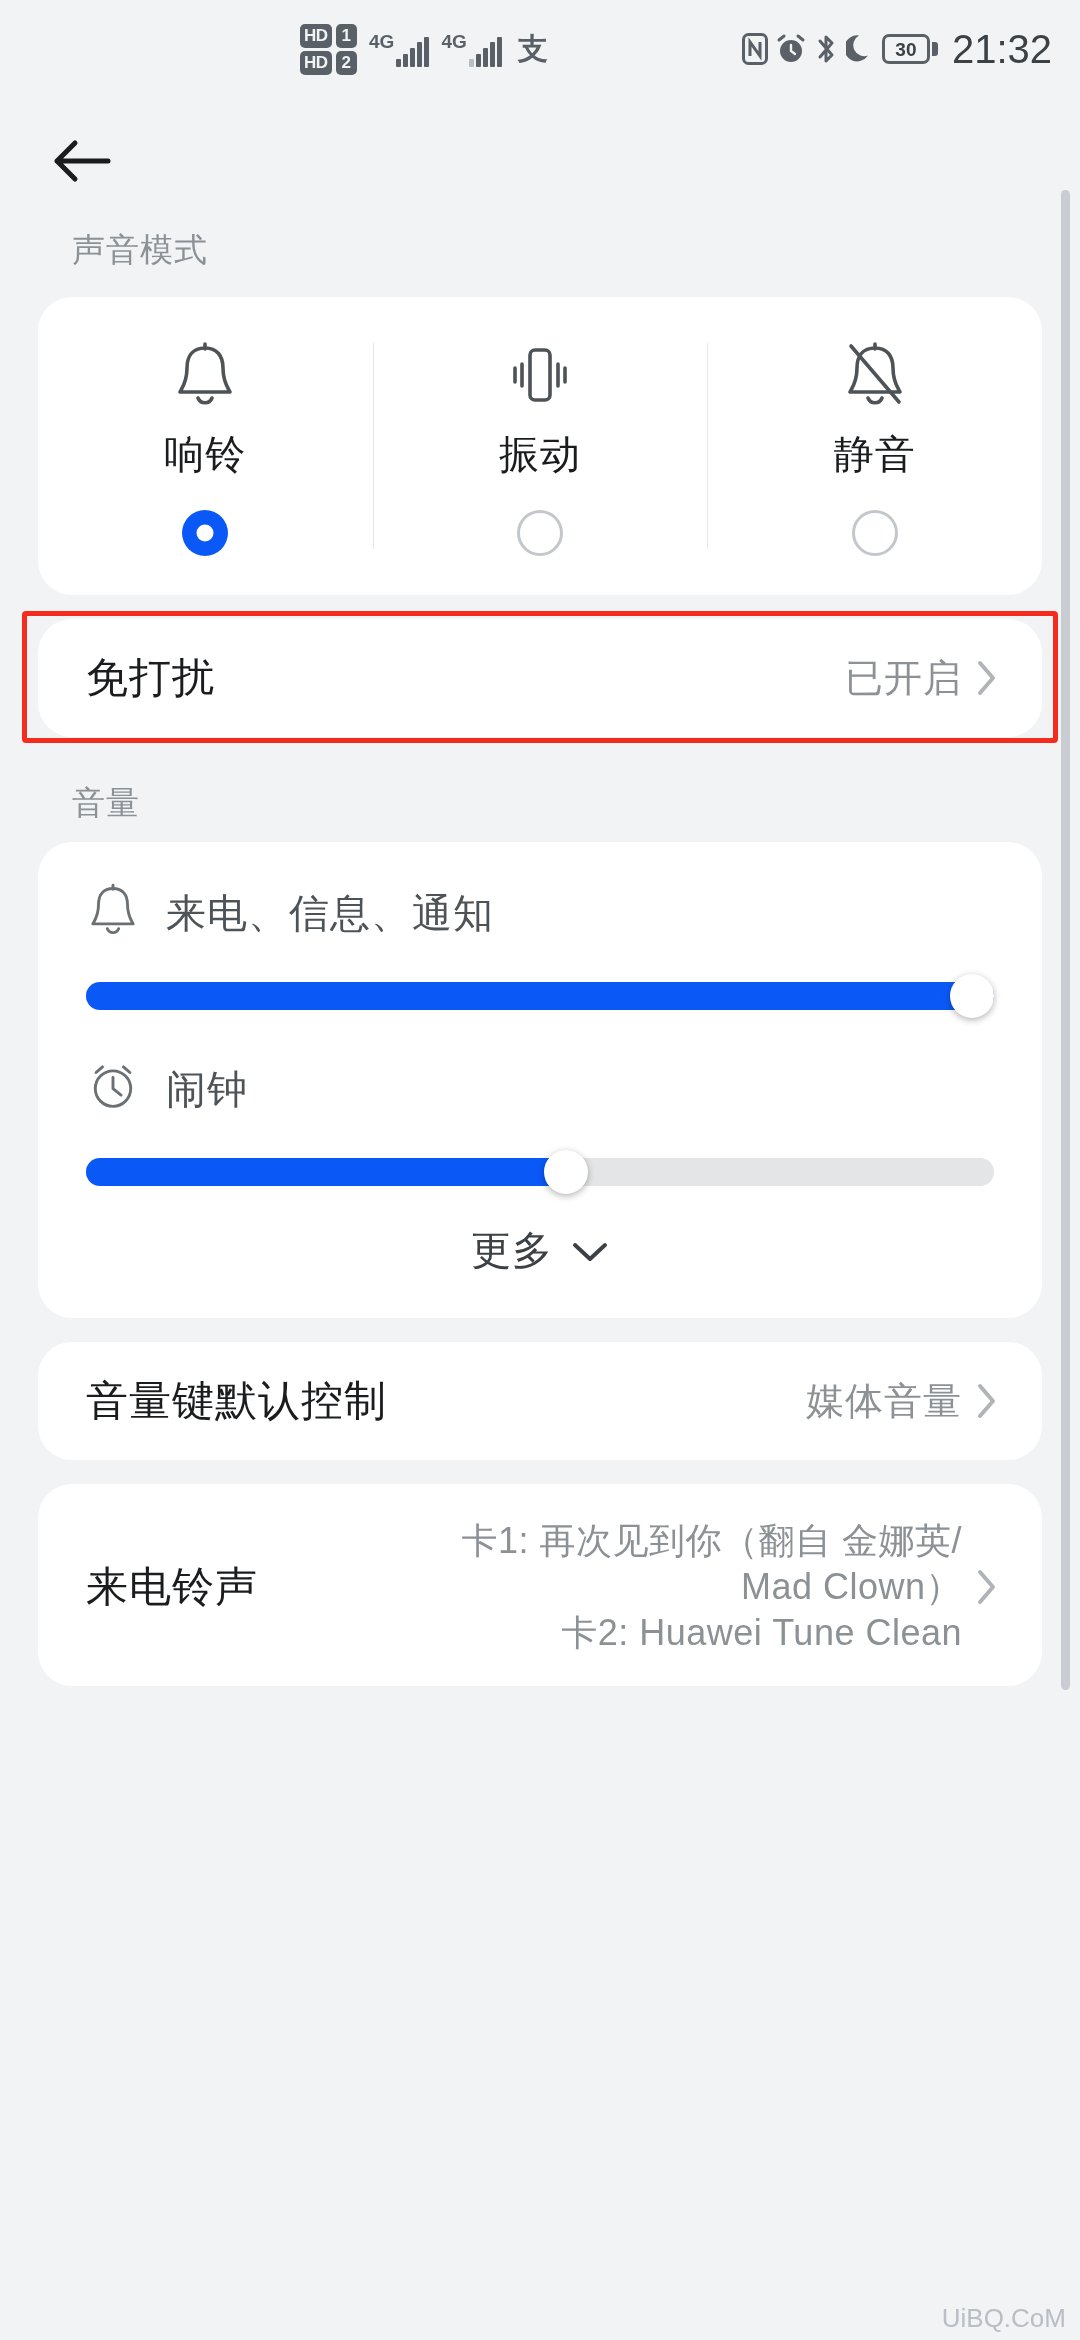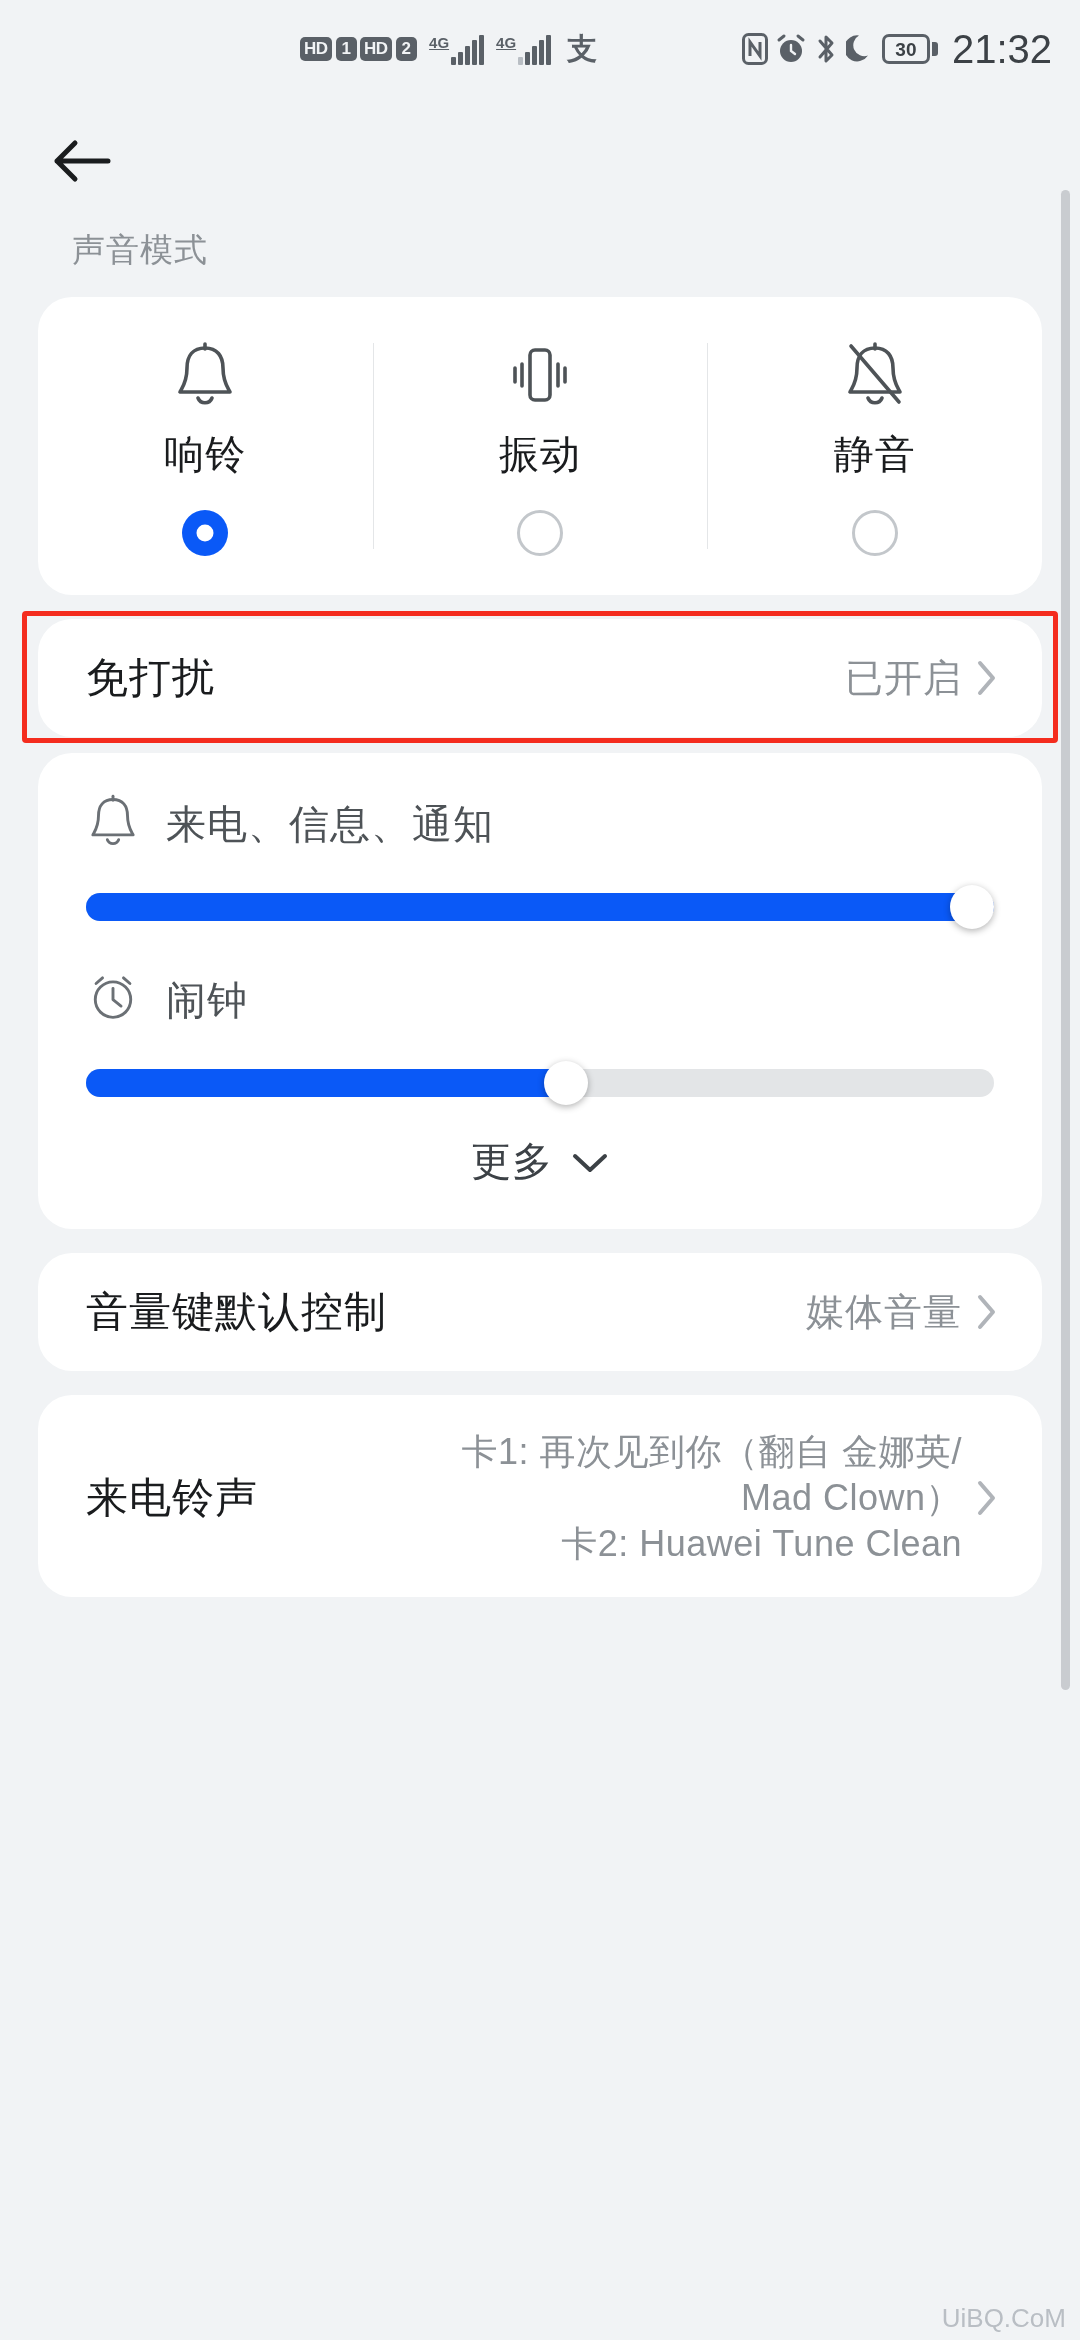--- a/index.html
+++ b/index.html
@@ -27,21 +27,21 @@
     align-items: center;
     color: #4a4f55;
   }
   .sb-left {
     position: absolute;
     left: 300px;
     display: flex;
     align-items: center;
     gap: 8px;
   }
-  .hd-stack { display: flex; flex-direction: row; gap: 3px; }
+  .hd-stack { display: flex; flex-direction: column; gap: 3px; }
   .hd-row { display: flex; align-items: center; gap: 4px; }
   .hd-chip {
     background: #5a6067;
     color: #f1f3f5;
     border-radius: 5px;
     font-size: 17px;
     font-weight: bold;
     line-height: 1;
     padding: 3px 4px 4px 4px;
     letter-spacing: -0.5px;
@@ -49,21 +49,21 @@
   .hd-num {
     background: #5a6067;
     color: #f1f3f5;
     border-radius: 5px;
     font-size: 17px;
     font-weight: bold;
     line-height: 1;
     padding: 3px 6px 4px 6px;
   }
   .sig-group { display: flex; align-items: flex-end; gap: 2px; margin-left: 4px;}
-  .sig-label { font-size: 15px; font-weight: bold; color: #5a6067; margin-bottom: 14px; text-decoration: underline; }
+  .sig-label { font-size: 19px; font-weight: bold; color: #5a6067; margin-bottom: 14px; }
   .bars { display: flex; align-items: flex-end; gap: 2px; height: 30px; }
   .bars i { display: block; width: 5px; background: #5a6067; border-radius: 1px; }
   .bars i:nth-child(1){ height: 8px; }
   .bars i:nth-child(2){ height: 13px; }
   .bars i:nth-child(3){ height: 19px; }
   .bars i:nth-child(4){ height: 25px; }
   .bars i:nth-child(5){ height: 30px; }
   .bars.faint i:nth-child(1){ background:#b9bec4; }
   .alipay {
     font-size: 30px; font-weight: 600; color:#5a6067;
@@ -402,20 +402,21 @@
         <span class="row-value">已开启</span>
         <span class="chev">
           <svg width="22" height="38" viewBox="0 0 22 38">
             <path d="M4 4 L17 19 L4 34" fill="none" stroke="#b0b4b9" stroke-width="4" stroke-linecap="round" stroke-linejoin="round"></path>
           </svg>
         </span>
       </div>
       <div class="dnd-outline"></div>
     </div>
 
+    <div class="section-label" style="margin-top:44px">音量</div>
 
     <div class="card vol-card">
 
       <div class="vol-head">
         <span>
           <svg width="54" height="58" viewBox="0 0 66 72">
             <path d="M33 8 C21 8 15 16 15 28 C15 42 10 48 8 52 H58 C56 48 51 42 51 28 C51 16 45 8 33 8 Z" fill="none" stroke="#6b7075" stroke-width="3.6" stroke-linejoin="round"></path>
             <path d="M33 4 V9" stroke="#6b7075" stroke-width="3.6" stroke-linecap="round"></path>
             <path d="M26 58 A7.5 7.5 0 0 0 40 58" fill="none" stroke="#6b7075" stroke-width="3.6" stroke-linecap="round"></path>
           </svg>

